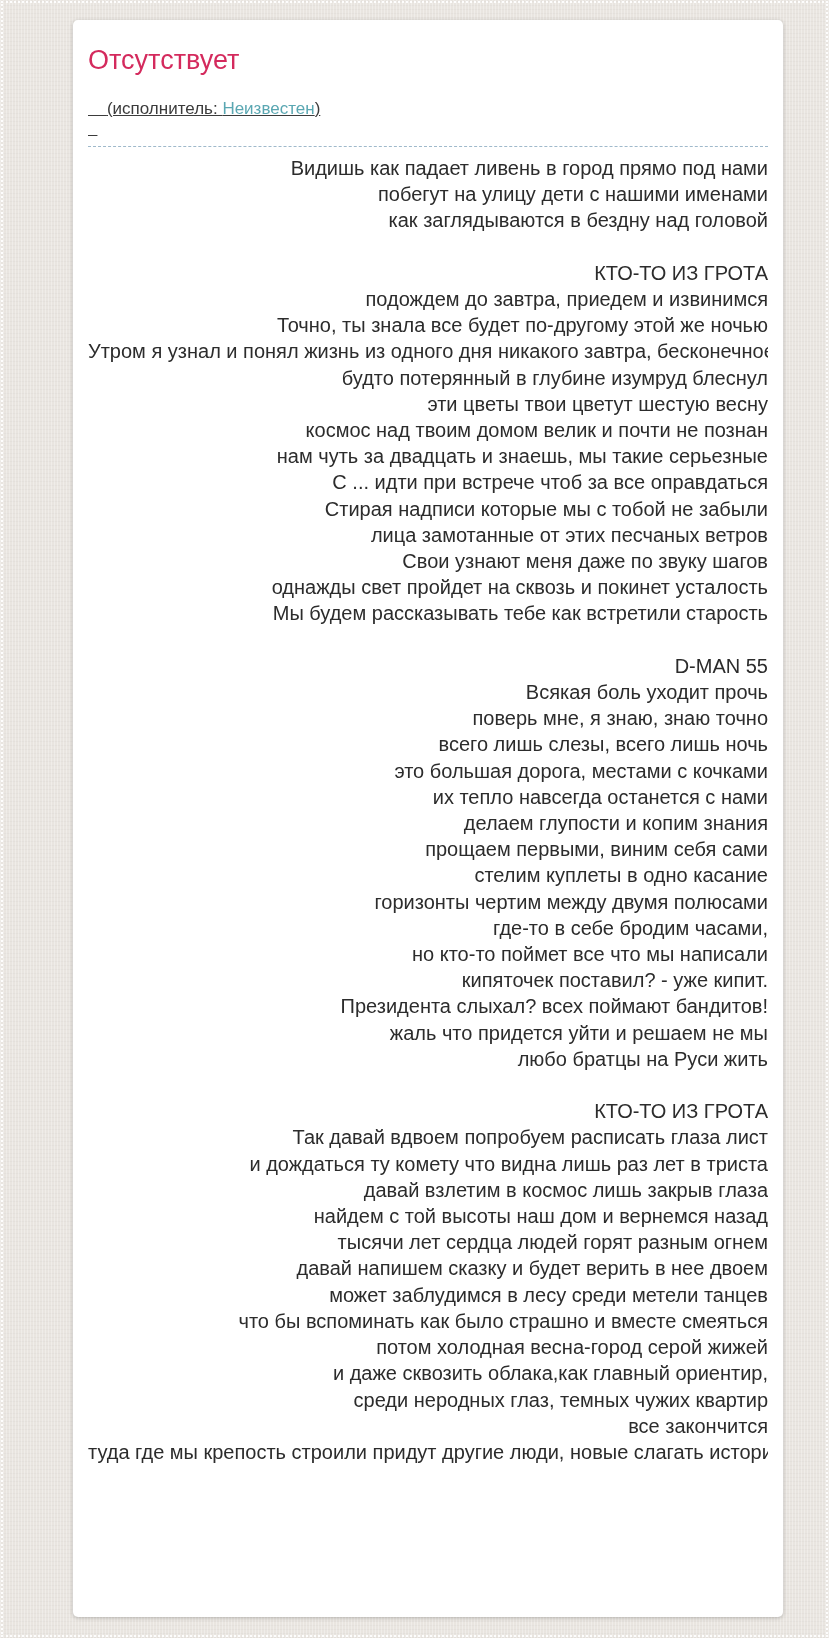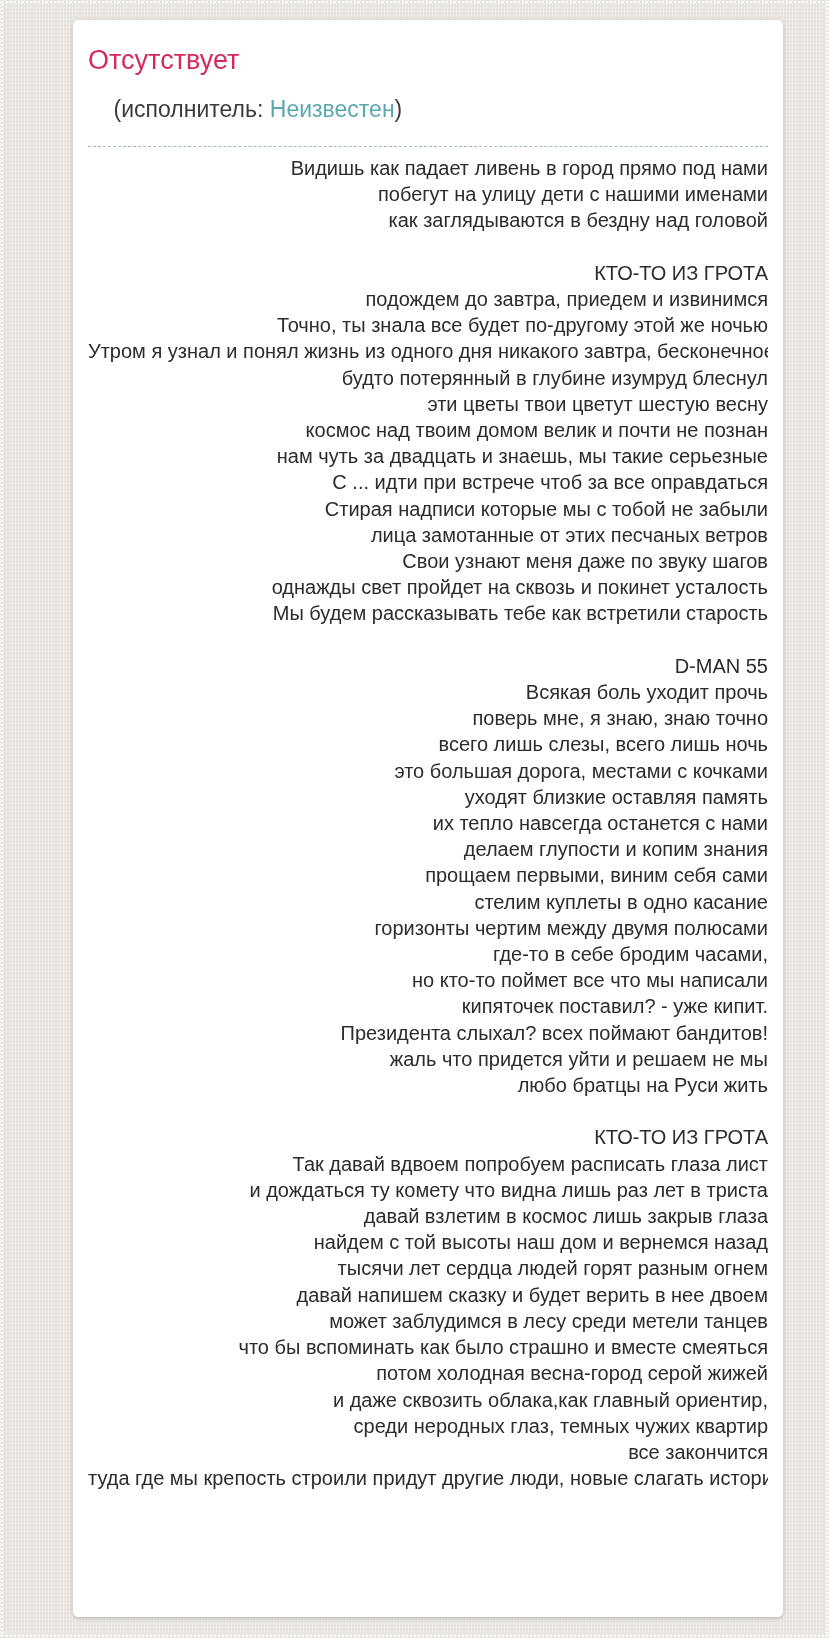--- a/index.html
+++ b/index.html
@@ -36,25 +36,26 @@
     margin-left:48px;
   }
   h1.song-title{
     margin:0;padding:0;
     font-size:27px;line-height:28px;font-weight:400;
     color:var(--accent);
     letter-spacing:0;
   }
   .artist-line{
     margin-top:5px;
-    font-size:23px;line-height:20px;
+    font-size:17px;line-height:20px;
     color:var(--muted);
     white-space:pre;
     border-bottom:1px dashed var(--separator);
     padding-bottom:7px;
+    text-decoration:underline;
   }
   .artist-line a{
     color:var(--link);
     text-decoration:none;
     cursor:pointer;
   }
   .lyrics{
     margin-top:8px;
     font-size:20px;
     line-height:26.2px;
@@ -97,21 +98,20 @@
       <div class="lyric-line">лица замотанные от этих песчаных ветров</div>
       <div class="lyric-line">Свои узнают меня даже по звуку шагов</div>
       <div class="lyric-line">однажды свет пройдет на сквозь и покинет усталость</div>
       <div class="lyric-line">Мы будем рассказывать тебе как встретили старость</div>
       <div class="lyric-line"></div>
       <div class="lyric-line">D-MAN 55</div>
       <div class="lyric-line">Всякая боль уходит прочь</div>
       <div class="lyric-line">поверь мне, я знаю, знаю точно</div>
       <div class="lyric-line">всего лишь слезы, всего лишь ночь</div>
       <div class="lyric-line">это большая дорога, местами с кочками</div>
-      <div class="lyric-line">уходят близкие оставляя память</div>
       <div class="lyric-line">их тепло навсегда останется с нами</div>
       <div class="lyric-line">делаем глупости и копим знания</div>
       <div class="lyric-line">прощаем первыми, виним себя сами</div>
       <div class="lyric-line">стелим куплеты в одно касание</div>
       <div class="lyric-line">горизонты чертим между двумя полюсами</div>
       <div class="lyric-line">где-то в себе бродим часами,</div>
       <div class="lyric-line">но кто-то поймет все что мы написали</div>
       <div class="lyric-line">кипяточек поставил? - уже кипит.</div>
       <div class="lyric-line">Президента слыхал? всех поймают бандитов!</div>
       <div class="lyric-line">жаль что придется уйти и решаем не мы</div>

